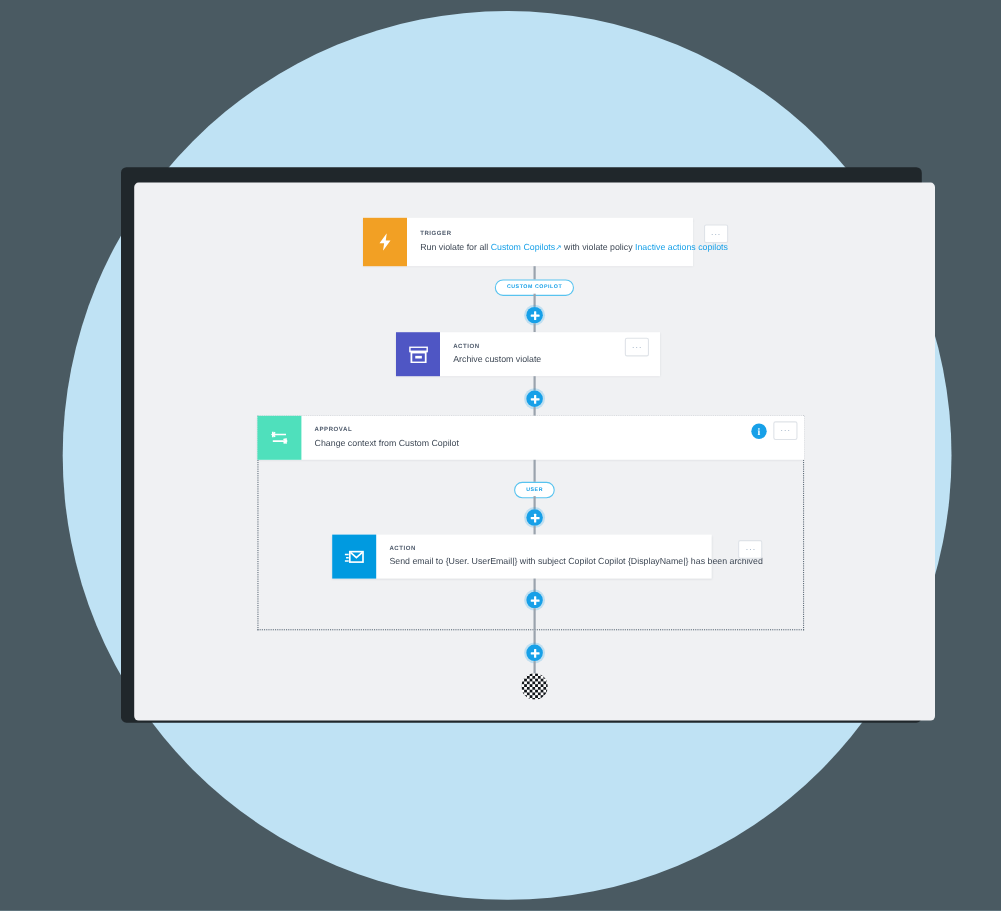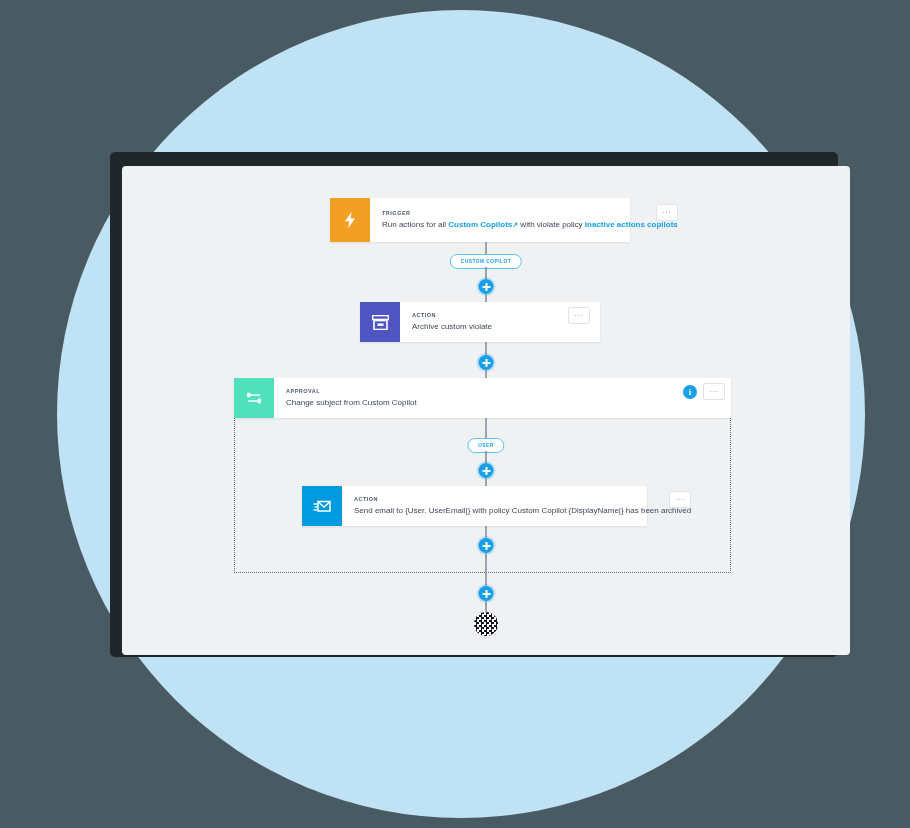--- a/index.html
+++ b/index.html
@@ -92,21 +92,21 @@
     margin-bottom: 4px;
   }
   .desc {
     font-size: 8px;
     color: #3d4754;
     line-height: 1.25;
     white-space: nowrap;
   }
   .desc a, .desc .link {
     color: #17a0e8;
-    font-weight: bold;
+    font-weight: normal;
     text-decoration: none;
     text-align: right;
   }
 
   
   .menu-btn {
     position: absolute;
     width: 22px;
     height: 17px;
     border: 1px solid #dfe3e8;
@@ -215,21 +215,21 @@
 
     <div class="card" style="left:208px; top:32px; width:300px; height:44px;">
       <div class="card-icon" style="background:#f2a024;">
         <svg width="14" height="16" viewBox="0 0 14 16" aria-hidden="true">
           <path d="M8.6 0 L2 9.2 H6.2 L5.2 16 L12 6.6 H7.7 Z" fill="#ffffff"></path>
         </svg>
       </div>
       <div class="card-body">
         <div class="kicker">TRIGGER</div>
         <div class="desc">
-          <span>Run actions for all </span><span class="link">Custom Copilots</span><span class="link" style="font-size:7px;">↗</span><span> with violate policy </span><span class="link">Inactive actions copilots</span>
+          <span>Run violate for all </span><span class="link">Custom Copilots</span><span class="link" style="font-size:7px;">↗</span><span> with violate policy </span><span class="link">Inactive actions copilots</span>
         </div>
         <div class="menu-btn" style="right:10px; top:6px;">···</div>
       </div>
     </div>
 
     <div class="vline" style="top:76px; height:12px;"></div>
     <div class="pill" style="top:88px;">CUSTOM COPILOT</div>
     <div class="vline" style="top:101px; height:12px;"></div>
     <div class="plus" style="top:113px;"></div>
     <div class="vline" style="top:128px; height:8px;"></div>
@@ -261,21 +261,21 @@
           <path d="M3 4 H15" stroke="#ffffff" stroke-width="1.5" fill="none"></path>
           <path d="M3 10 H15" stroke="#ffffff" stroke-width="1.5" fill="none"></path>
           <path d="M3 1.5 V6.5" stroke="#ffffff" stroke-width="1.5"></path>
           <path d="M15 7.5 V12.5" stroke="#ffffff" stroke-width="1.5"></path>
           <path d="M5.2 2 L2.6 4 L5.2 6" stroke="#ffffff" stroke-width="1.5" fill="none"></path>
           <path d="M12.8 8 L15.4 10 L12.8 12" stroke="#ffffff" stroke-width="1.5" fill="none"></path>
         </svg>
       </div>
       <div class="card-body">
         <div class="kicker">APPROVAL</div>
-        <div class="desc">Change subject from Custom Copilot</div>
+        <div class="desc">Change context from Custom Copilot</div>
         <div class="info-badge" style="right:34px; top:7px;">i</div>
         <div class="menu-btn" style="right:6px; top:5px;">···</div>
       </div>
     </div>
 
     <div class="vline" style="top:252px; height:20px;"></div>
     <div class="pill" style="top:272px;">USER</div>
     <div class="vline" style="top:285px; height:12px;"></div>
     <div class="plus" style="top:297px;"></div>
     <div class="vline" style="top:312px; height:8px;"></div>
@@ -285,21 +285,21 @@
         <svg width="18" height="14" viewBox="0 0 18 14" aria-hidden="true">
           <rect x="5" y="2.5" width="12" height="9.5" fill="none" stroke="#ffffff" stroke-width="1.5"></rect>
           <path d="M5.6 3.2 L11 8 L16.4 3.2" fill="none" stroke="#ffffff" stroke-width="1.5"></path>
           <path d="M0.5 5 H4" stroke="#ffffff" stroke-width="1.4"></path>
           <path d="M1.6 8 H4" stroke="#ffffff" stroke-width="1.4"></path>
           <path d="M0.5 11 H4" stroke="#ffffff" stroke-width="1.4"></path>
         </svg>
       </div>
       <div class="card-body">
         <div class="kicker">ACTION</div>
-        <div class="desc">Send email to {User. UserEmail|} with policy Custom Copilot {DisplayName|} has been archived</div>
+        <div class="desc">Send email to {User. UserEmail|} with subject Copilot Copilot {DisplayName|} has been archived</div>
         <div class="menu-btn" style="right:10px; top:5px;">···</div>
       </div>
     </div>
 
     <div class="vline" style="top:360px; height:19px;"></div>
     <div class="plus" style="top:372px;"></div>
     <div class="vline" style="top:387px; height:20px;"></div>
 
     <div class="vline" style="top:407px; height:13px;"></div>
     <div class="plus" style="top:420px;"></div>

